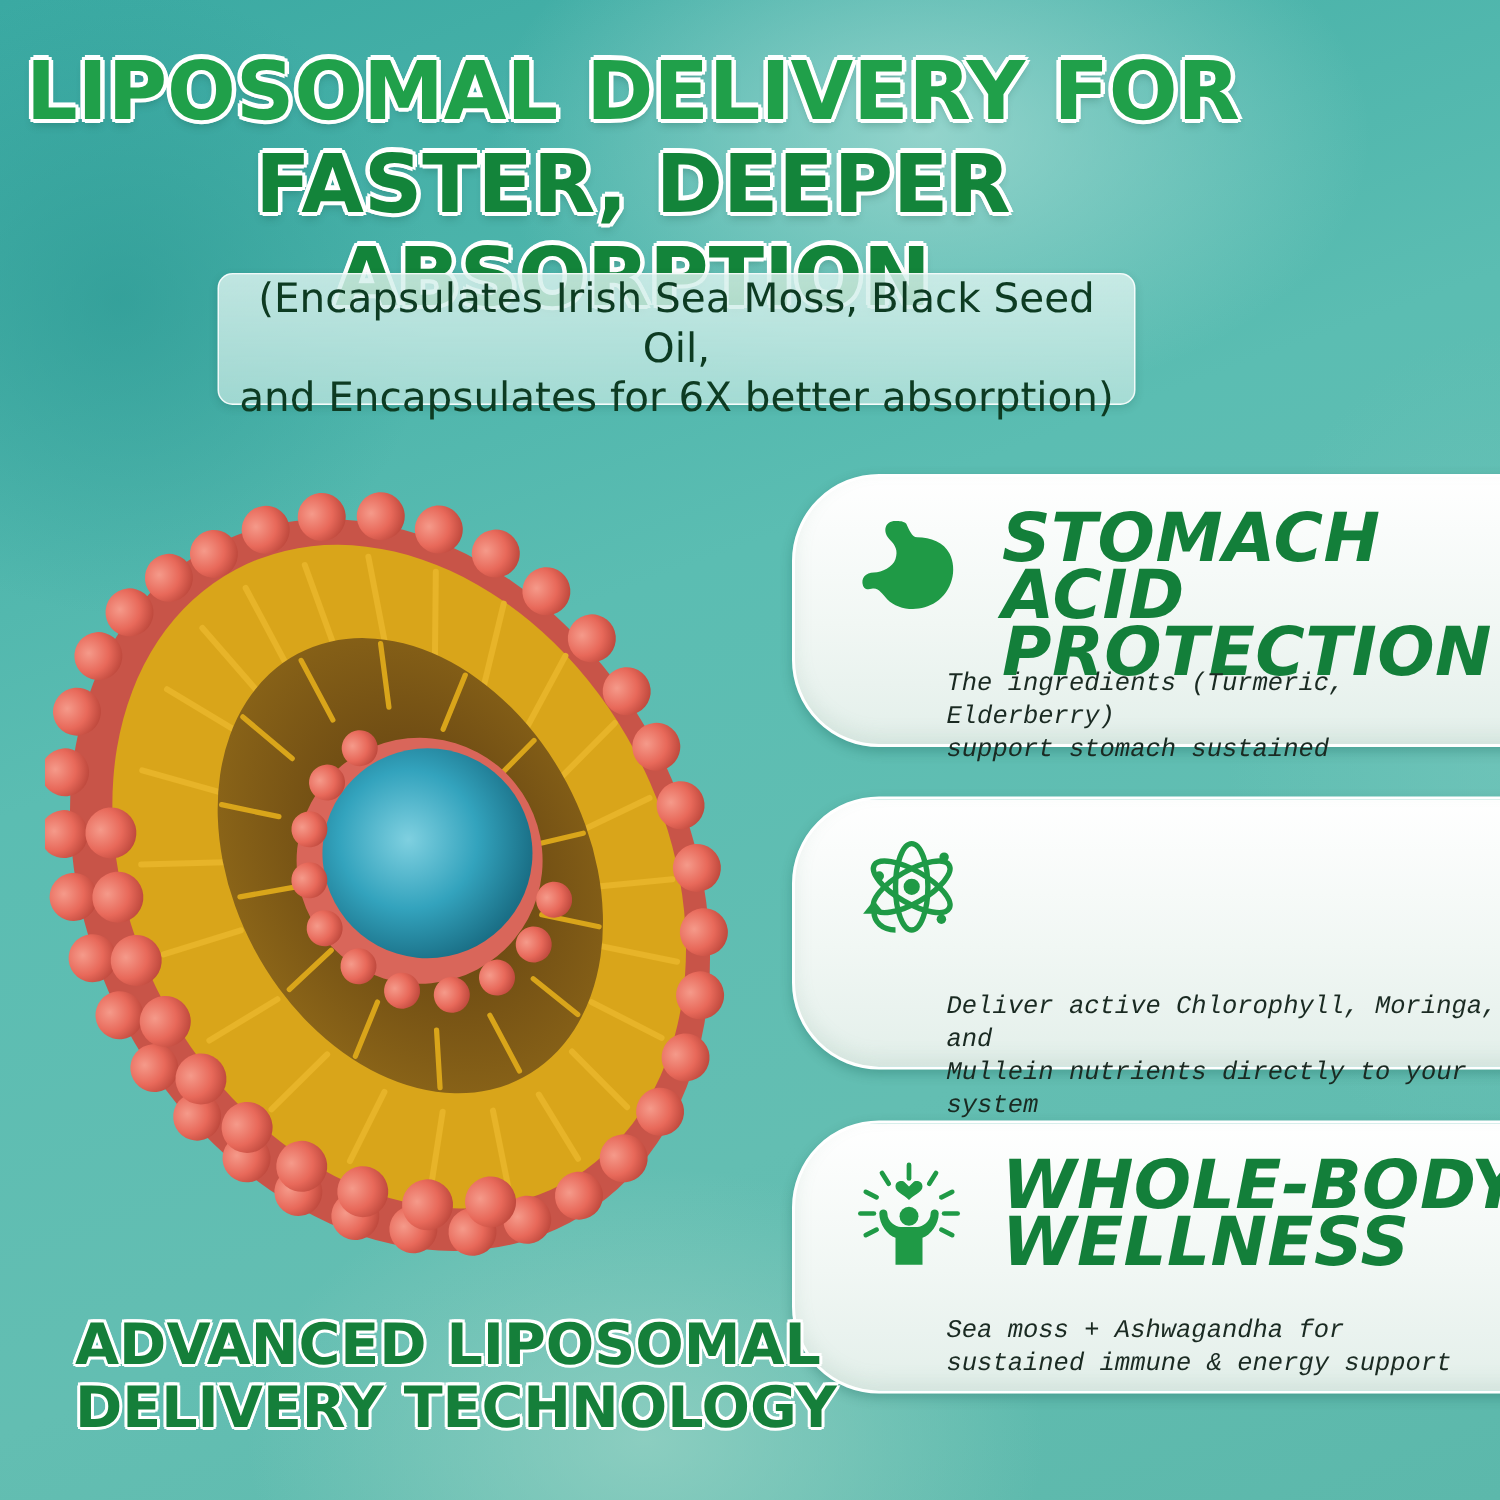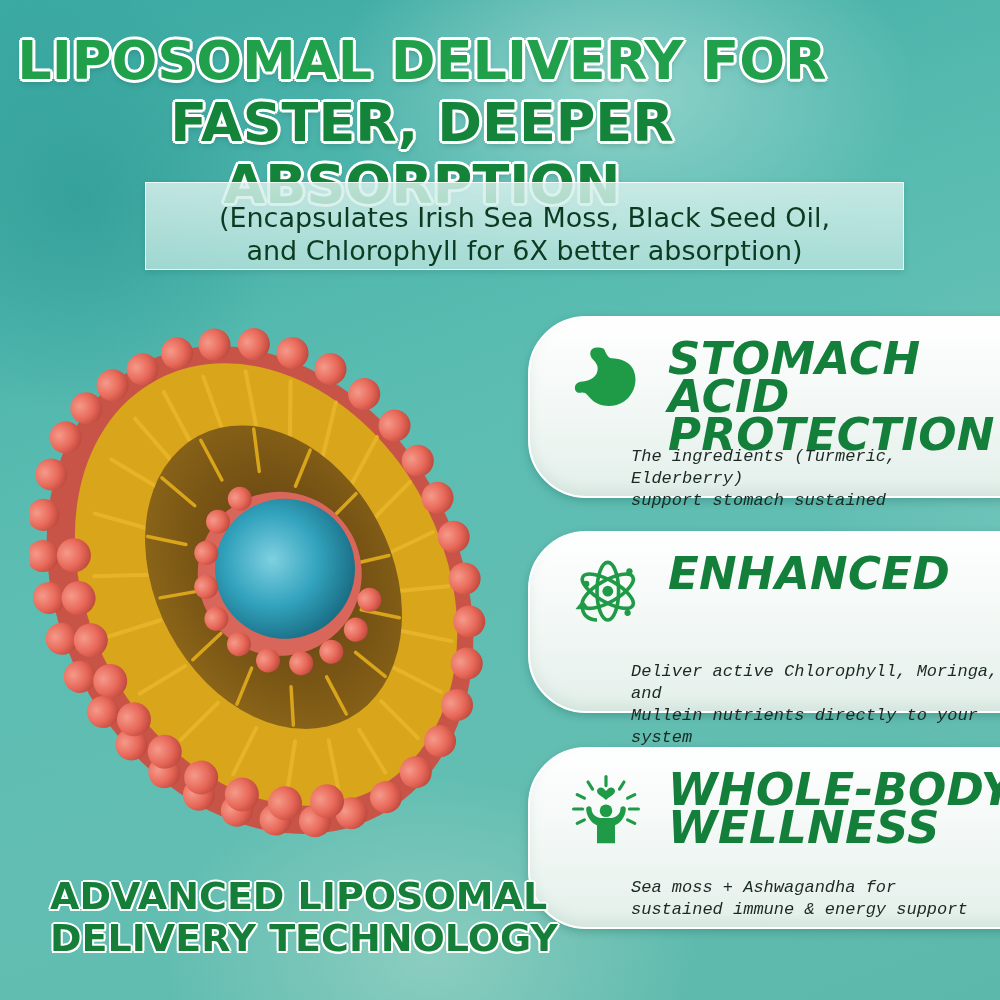--- a/index.html
+++ b/index.html
@@ -20,26 +20,26 @@
     color: #1f9a46;
     -webkit-text-stroke: 0;
     text-shadow:
       3px 0 0 #fff, -3px 0 0 #fff, 0 3px 0 #fff, 0 -3px 0 #fff,
       2px 2px 0 #fff, -2px -2px 0 #fff, 2px -2px 0 #fff, -2px 2px 0 #fff,
       0 4px 6px rgba(0,60,40,0.25);
   }
   .headline .l1 { display: block; color: #20a04a; }
   .headline .l2 { display: block; color: #13843a; }
   .subbox {
-    position: absolute; left: 145px; top: 182px; width: 759px; height: 88px;
-    border-radius: 0;
+    position: absolute; left: 145px; top: 182px; width: 612px; height: 88px;
+    border-radius: 10px;
     background: linear-gradient(180deg, rgba(215,240,236,0.85), rgba(190,230,224,0.75));
     border: 1.5px solid rgba(255,255,255,0.85);
     box-shadow: 0 2px 6px rgba(0,60,50,0.15);
-    text-align: center; box-sizing: border-box; padding-top: 18px;
+    text-align: center; box-sizing: border-box; padding-top: 0;
   }
   .subbox span {
     display: block; font-size: 27px; line-height: 33px; color: #0d3b22;
     font-family: "DejaVu Sans", sans-serif;
   }
   .liposome { position: absolute; left: 30px; top: 300px; width: 460px; height: 560px; }
   .card {
     position: absolute; left: 528px; width: 490px; height: 182px;
     border-radius: 58px 0 0 58px;
     background: linear-gradient(180deg, #ffffff 0%, #f1f7f4 55%, #e3efea 100%);
@@ -73,21 +73,21 @@
 </head>
 <body>
 
 <div class="headline">
   <span class="l1">LIPOSOMAL DELIVERY FOR</span>
   <span class="l2">FASTER, DEEPER ABSORPTION</span>
 </div>
 
 <div class="subbox">
   <span>(Encapsulates Irish Sea Moss, Black Seed Oil,</span>
-  <span>and Chlorophyll for 6X better absorption)</span>
+  <span>and Encapsulates for 6X better absorption)</span>
 </div>
 
 <svg class="liposome" viewBox="0 0 460 560" xmlns="http://www.w3.org/2000/svg">
   <defs>
     <radialGradient id="ball" cx="35%" cy="35%" r="70%">
       <stop offset="0%" stop-color="#f59a8a"></stop>
       <stop offset="60%" stop-color="#e8695a"></stop>
       <stop offset="100%" stop-color="#c04a3e"></stop>
     </radialGradient>
     <radialGradient id="core" cx="45%" cy="40%" r="60%">
@@ -236,21 +236,20 @@
       <ellipse cx="42" cy="38" rx="12" ry="32"></ellipse>
     </g>
     <circle cx="42" cy="38" r="6" fill="#1f9a46"></circle>
     <circle cx="66" cy="16" r="3.5" fill="#1f9a46"></circle>
     <circle cx="18" cy="30" r="3.5" fill="#1f9a46"></circle>
     <circle cx="64" cy="62" r="3.5" fill="#1f9a46"></circle>
     <path d="M30 70 C20 70 14 64 14 56" fill="none" stroke="#1f9a46" stroke-width="4"></path>
     <path d="M6 58 L14 48 L22 58 Z" fill="#1f9a46"></path>
   </svg>
   <div class="title">
-    <span>ENHANCED</span>
   </div>
   <div class="desc">
     <span>Deliver active Chlorophyll, Moringa, and</span>
     <span>Mullein nutrients directly to your system</span>
   </div>
 </div>
 
 <div class="card" style="top:747px;">
   <svg class="icon" viewBox="0 0 80 80" xmlns="http://www.w3.org/2000/svg">
     <g stroke="#1f9a46" stroke-width="3.5" stroke-linecap="round">

